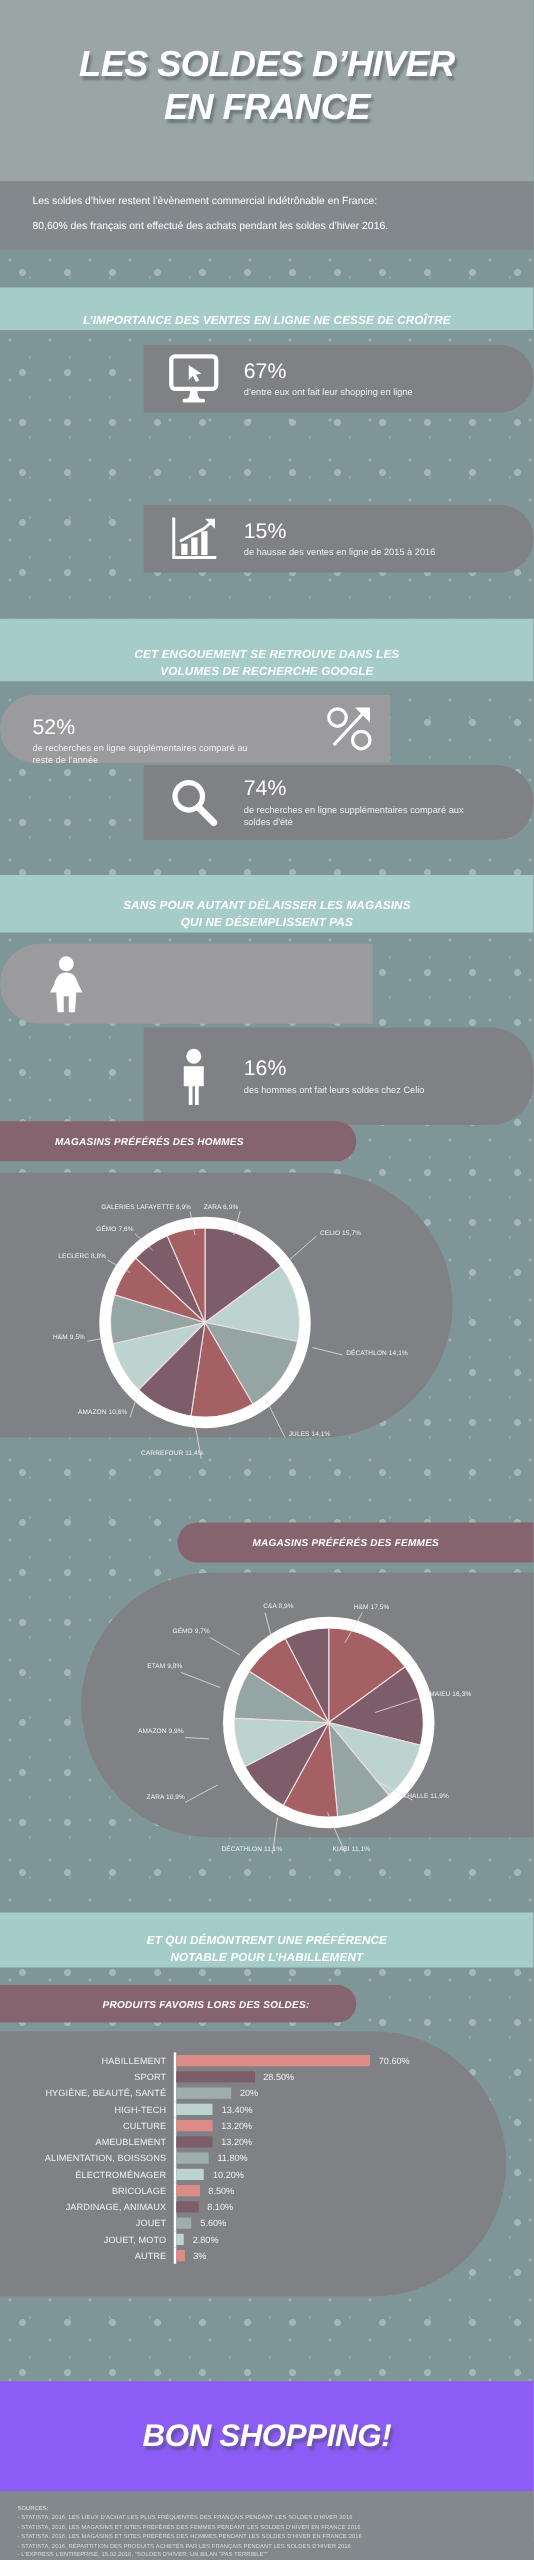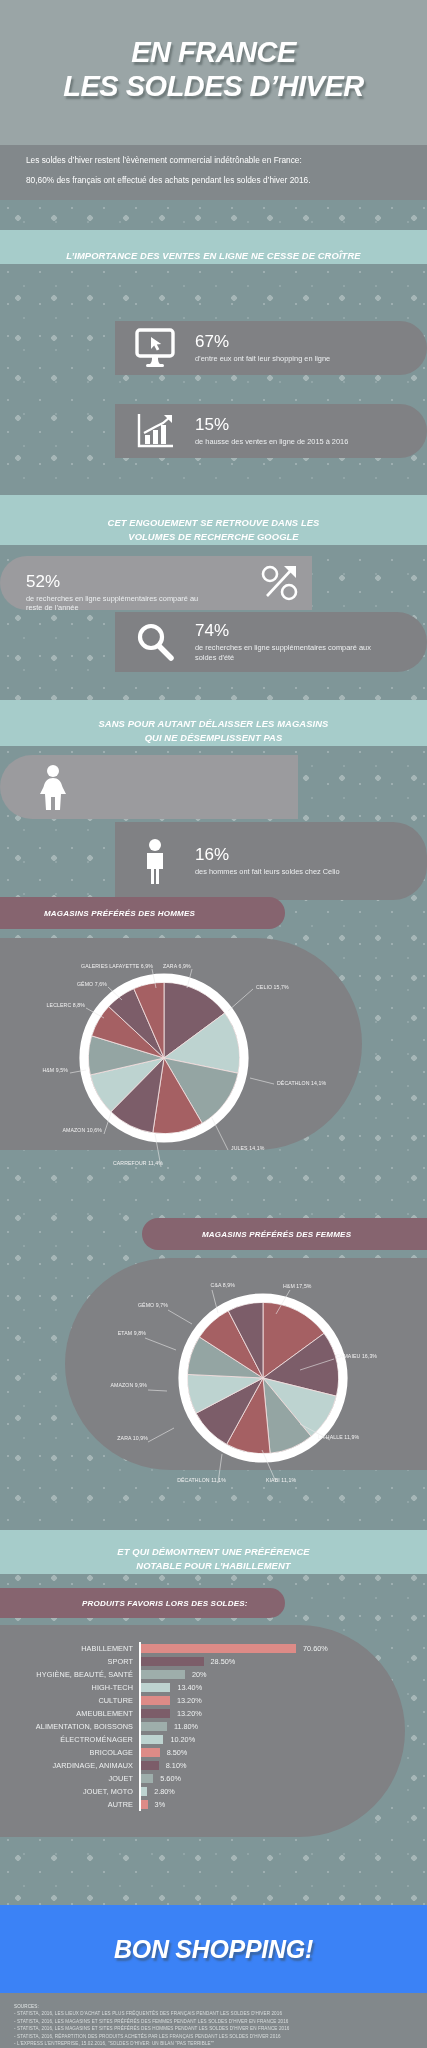--- a/index.html
+++ b/index.html
@@ -120,21 +120,21 @@
     width: 139px; text-align: right; padding-right: 6px;
     color: #eef1f1; font-size: 7.3px; letter-spacing: .1px;
   }
   .baraxis { width: 2px; height: 13px; background: #ffffff; }
   .bar { height: 9px; }
   .barval { color: #eef1f1; font-size: 7.3px; padding-left: 7px; white-space: nowrap; }
 
   
   .close-band {
     position: absolute; left: 0; width: 427px;
-    background: #3b82f6;
+    background: #8b5cf6;
     display: flex; align-items: center; justify-content: center;
   }
   .close-text {
     color: #fff; font-size: 25px; font-weight: bold; font-style: italic;
     text-shadow: 2px 3px 2px rgba(60,70,72,.45);
     letter-spacing: -.3px;
   }
   .sources-band {
     position: absolute; left: 0; width: 427px;
     background: #82888b;
@@ -143,36 +143,36 @@
   .src-title { color: #e2e6e6; font-size: 4.6px; letter-spacing: .1px; line-height: 1.62; }
   .src-line  { color: #d9dede; font-size: 4.6px; letter-spacing: .1px; line-height: 1.62; }
 </style>
 </head>
 <body>
 
 <div id="page">
 
   <div class="title-band"></div>
   <div class="title-text">
+    <div>LES SOLDES D’HIVER</div>
     <div>EN FRANCE</div>
-    <div>LES SOLDES D’HIVER</div>
   </div>
 
   <div class="intro-band">
     <div class="intro-line">Les soldes d’hiver restent l’èvènement commercial indétrônable en France:</div>
     <div class="intro-line">80,60% des français ont effectué des achats pendant les soldes d’hiver 2016.</div>
   </div>
 
   <div class="snow" style="position:absolute;left:0;top:200px;width:427px;height:1705px;"></div>
 
   <div class="sec-head" style="top:230px;height:34px;">
     <span>L’IMPORTANCE DES VENTES EN LIGNE NE CESSE DE CROÎTRE</span>
   </div>
 
-  <div class="pill right" style="left:115px;top:276px;width:312px;height:54px;padding-left:16px;margin-top:45px;">
+  <div class="pill right" style="left:115px;top:276px;width:312px;height:54px;padding-left:16px;">
     <div class="ico" style="width:48px;">
       <svg width="42" height="40" viewBox="0 0 42 40" fill="none">
         <rect x="3" y="2" width="36" height="26" rx="3" stroke="#fff" stroke-width="3.4"></rect>
         <path d="M17 9l0 12 3.2-3.4 2.6 5 2.6-1.3-2.6-4.8 4.4-0.6z" fill="#fff"></path>
         <path d="M14 37c4-1 4-5 4-8h6c0 3 0 7 4 8z" fill="#fff"></path>
         <rect x="12" y="36" width="18" height="3" rx="1.5" fill="#fff"></rect>
       </svg>
     </div>
     <div style="padding-left:16px;">
       <div class="big">67%</div>

